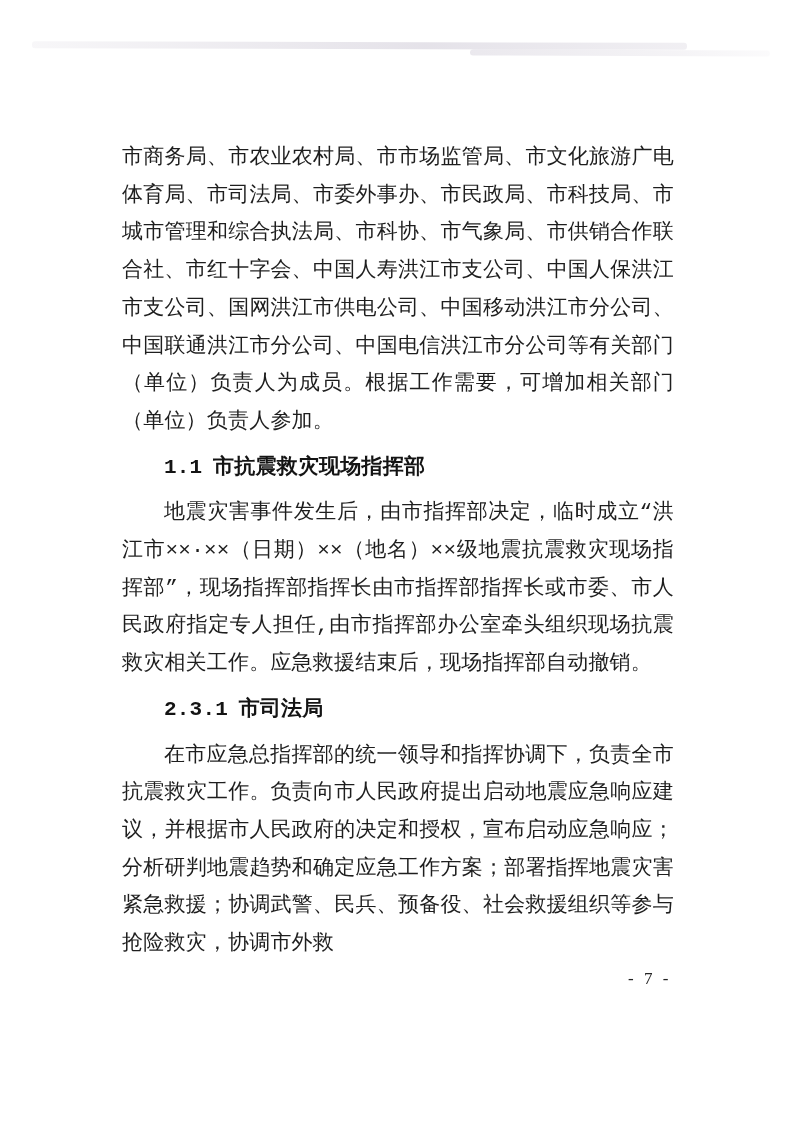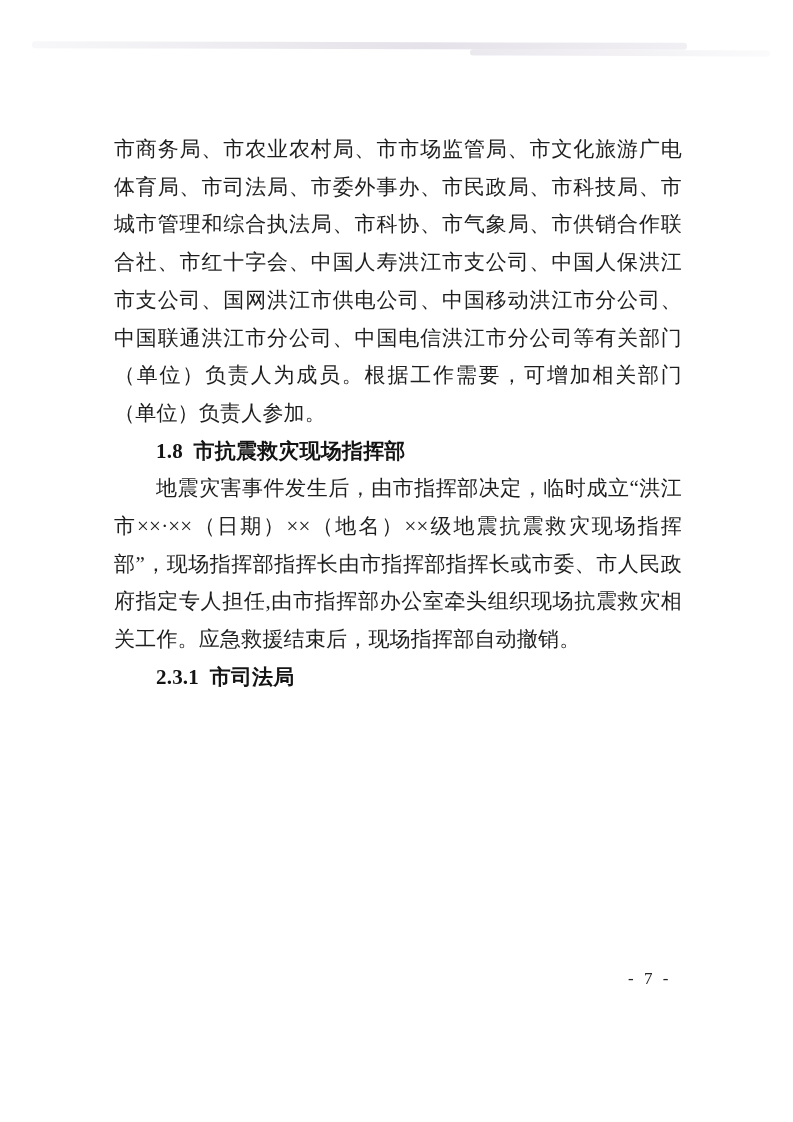--- a/index.html
+++ b/index.html
@@ -55,21 +55,22 @@
     top: 131px;
     width: 568px;
     color: #1e1e1e;
     font-size: 21px;
     line-height: 37.7px;
     text-align: justify;
     text-justify: inter-ideograph;
     letter-spacing: 0.2px;
   }
   .para {
-    margin: 0;
+    margin: 8px;
+    font-family: Liberation Mono, monospace;
   }
   .indent {
     text-indent: 2em;
   }
   .heading {
     font-weight: bold;
     text-indent: 2em;
     color: #141414;
   }
   .page-number {
@@ -85,20 +86,21 @@
 </head>
 <body>
 
 <div class="page">
 
   <div class="streak streak-a"></div>
   <div class="streak streak-b"></div>
 
   <div class="content">
     <p class="para">市商务局、市农业农村局、市市场监管局、市文化旅游广电体育局、市司法局、市委外事办、市民政局、市科技局、市城市管理和综合执法局、市科协、市气象局、市供销合作联合社、市红十字会、中国人寿洪江市支公司、中国人保洪江市支公司、国网洪江市供电公司、中国移动洪江市分公司、中国联通洪江市分公司、中国电信洪江市分公司等有关部门（单位）负责人为成员。根据工作需要，可增加相关部门（单位）负责人参加。</p>
-    <p class="para heading">1.8 市抗震救灾现场指挥部</p>
+    <p class="para heading">1.1 市抗震救灾现场指挥部</p>
     <p class="para indent">地震灾害事件发生后，由市指挥部决定，临时成立“洪江市××·××（日期）××（地名）××级地震抗震救灾现场指挥部”，现场指挥部指挥长由市指挥部指挥长或市委、市人民政府指定专人担任,由市指挥部办公室牵头组织现场抗震救灾相关工作。应急救援结束后，现场指挥部自动撤销。</p>
     <p class="para heading">2.3.1 市司法局</p>
+    <p class="para indent">在市应急总指挥部的统一领导和指挥协调下，负责全市抗震救灾工作。负责向市人民政府提出启动地震应急响应建议，并根据市人民政府的决定和授权，宣布启动应急响应；分析研判地震趋势和确定应急工作方案；部署指挥地震灾害紧急救援；协调武警、民兵、预备役、社会救援组织等参与抢险救灾，协调市外救</p>
   </div>
 
   <div class="page-number">- 7 -</div>
 
 </div>
 
 </body></html>

